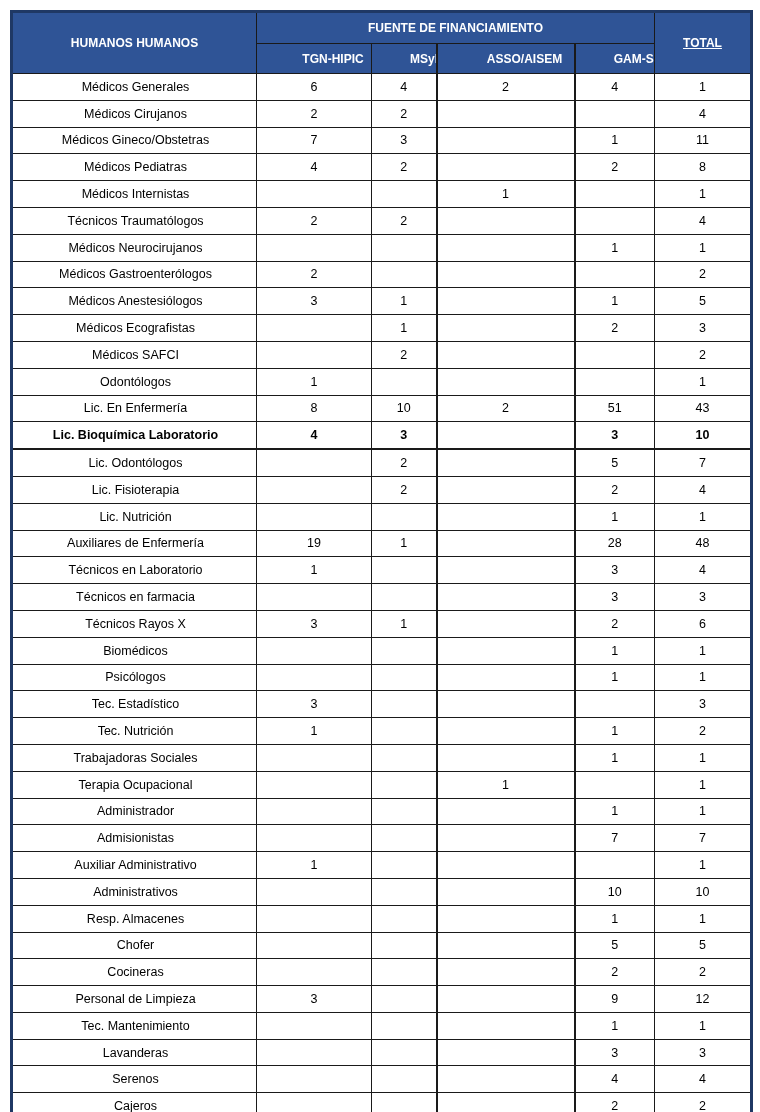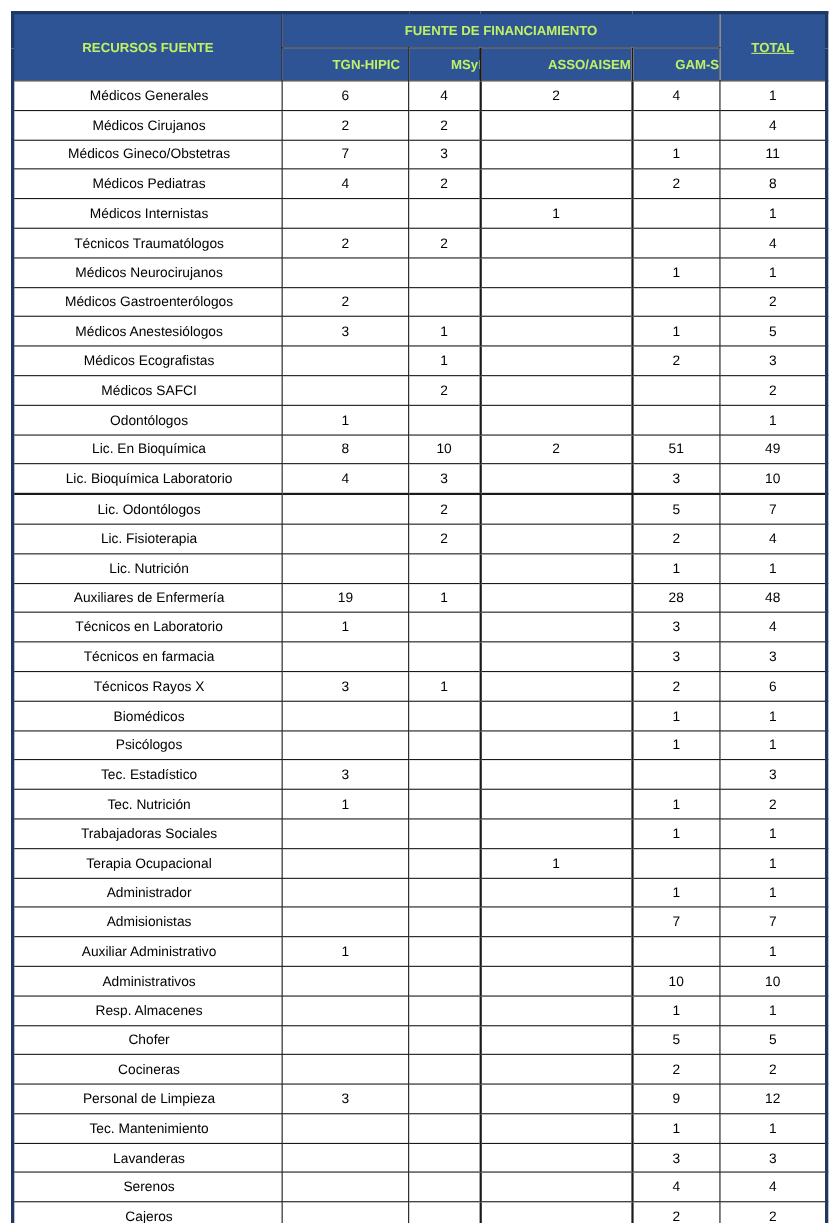--- a/index.html
+++ b/index.html
@@ -24,21 +24,21 @@
     border: 3px solid #1F3864;
   }
   .hr-table th, .hr-table td {
     border: 1px solid #1a1a1a;
     overflow: hidden;
     white-space: nowrap;
   }
   
   .hr-table thead th {
     background: #2F5496;
-    color: #bef264;
+    color: #ffffff;
     font-weight: bold;
     font-size: 12px;
     padding: 0;
     text-align: center;
     vertical-align: middle;
   }
   .th-recursos { font-size: 12.5px; }
   .th-financing {
     height: 30px;
     border-bottom: 1px solid #16305c;
@@ -47,55 +47,54 @@
   tr.sub-header th { height: 29px; padding-left: 38px; }
   .th-gams {
     vertical-align: bottom;
     padding-bottom: 5px;
   }
   
   tr.sub-header th.col-asso-aisem,
   tbody td.col-asso-aisem {
     border-left-width: 2px;
     border-right-width: 2px;
-    text-align: right;
   }
   
   .hr-table tbody td {
     height: 25.8px;
     font-size: 12.5px;
     color: #000000;
     background: #ffffff;
     vertical-align: middle;
     padding: 0;
   }
   .hr-table tbody td.label-cell {
     text-align: center;
     padding-left: 5px;
     padding-right: 3px;
   }
   .hr-table tbody td.num-cell { text-align: center; }
-  tr.thick-bottom td { border-bottom-width: 2.5px; }
+  tr.thick-bottom td { border-bottom-width: 2.5px; font-weight: bold; }
 </style>
 </head>
 <body>
 
 <div class="page">
   <table class="hr-table">
     <colgroup>
       <col style="width:245px">
       <col style="width:115px">
       <col style="width:65px">
       <col style="width:138px">
       <col style="width:80px">
       <col style="width:97px">
     </colgroup>
     <thead>
       <tr>
-        <th rowspan="2" class="th-recursos">RECURSOS FUENTE</th>
+        <th rowspan="2" class="th-recursos">HUMANOS HUMANOS</th>
         <th colspan="4" class="th-financing">FUENTE DE FINANCIAMIENTO</th>
         <th rowspan="2" class="th-total">TOTAL</th>
       </tr>
       <tr class="sub-header">
         <th class="col-tgn-hipic">TGN-HIPIC</th>
         <th class="col-msyd">MSyD</th>
         <th class="col-asso-aisem">ASSO/AISEM</th>
         <th class="col-gams th-gams">GAM-S</th>
       </tr>
     </thead>
@@ -190,26 +189,26 @@
         </tr>
         <tr>
           <td class="label-cell">Odontólogos</td>
           <td class="num-cell col-tgn-hipic">1</td>
           <td class="num-cell col-msyd"></td>
           <td class="num-cell col-asso-aisem"></td>
           <td class="num-cell col-gams"></td>
           <td class="num-cell col-total">1</td>
         </tr>
         <tr>
-          <td class="label-cell">Lic. En Bioquímica</td>
+          <td class="label-cell">Lic. En Enfermería</td>
           <td class="num-cell col-tgn-hipic">8</td>
           <td class="num-cell col-msyd">10</td>
           <td class="num-cell col-asso-aisem">2</td>
           <td class="num-cell col-gams">51</td>
-          <td class="num-cell col-total">49</td>
+          <td class="num-cell col-total">43</td>
         </tr>
         <tr class="thick-bottom">
           <td class="label-cell">Lic. Bioquímica Laboratorio</td>
           <td class="num-cell col-tgn-hipic">4</td>
           <td class="num-cell col-msyd">3</td>
           <td class="num-cell col-asso-aisem"></td>
           <td class="num-cell col-gams">3</td>
           <td class="num-cell col-total">10</td>
         </tr>
         <tr>

